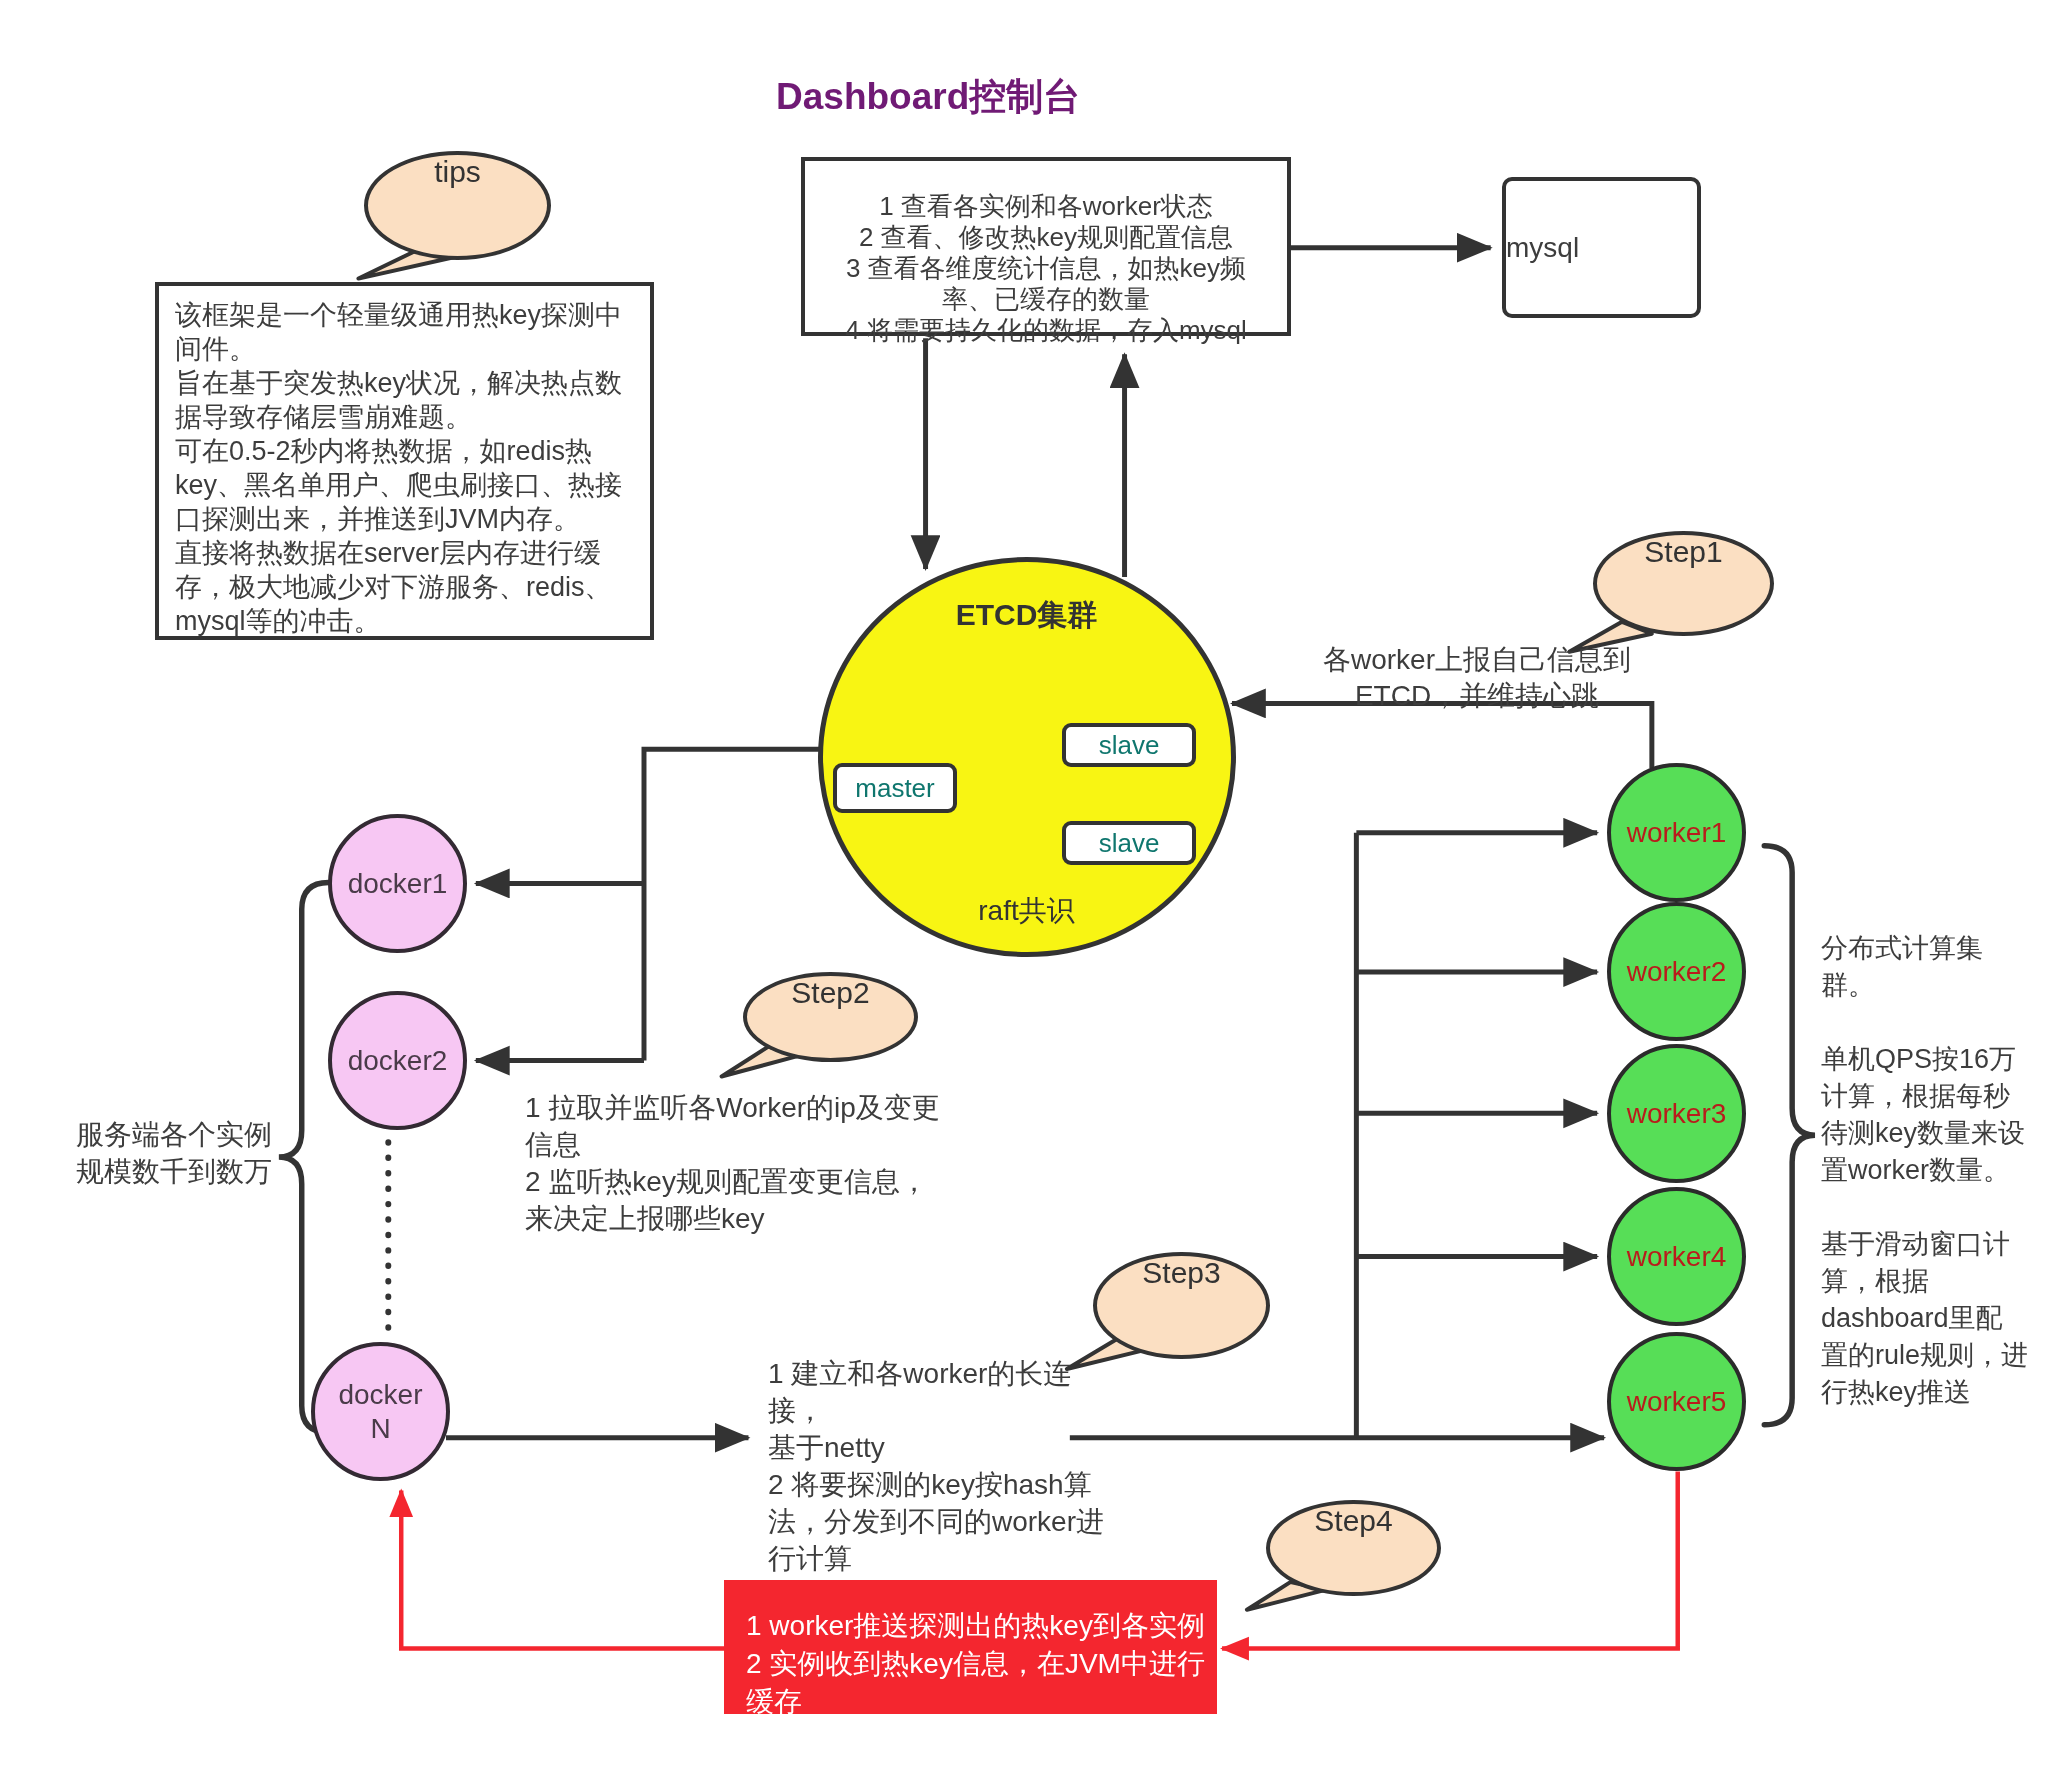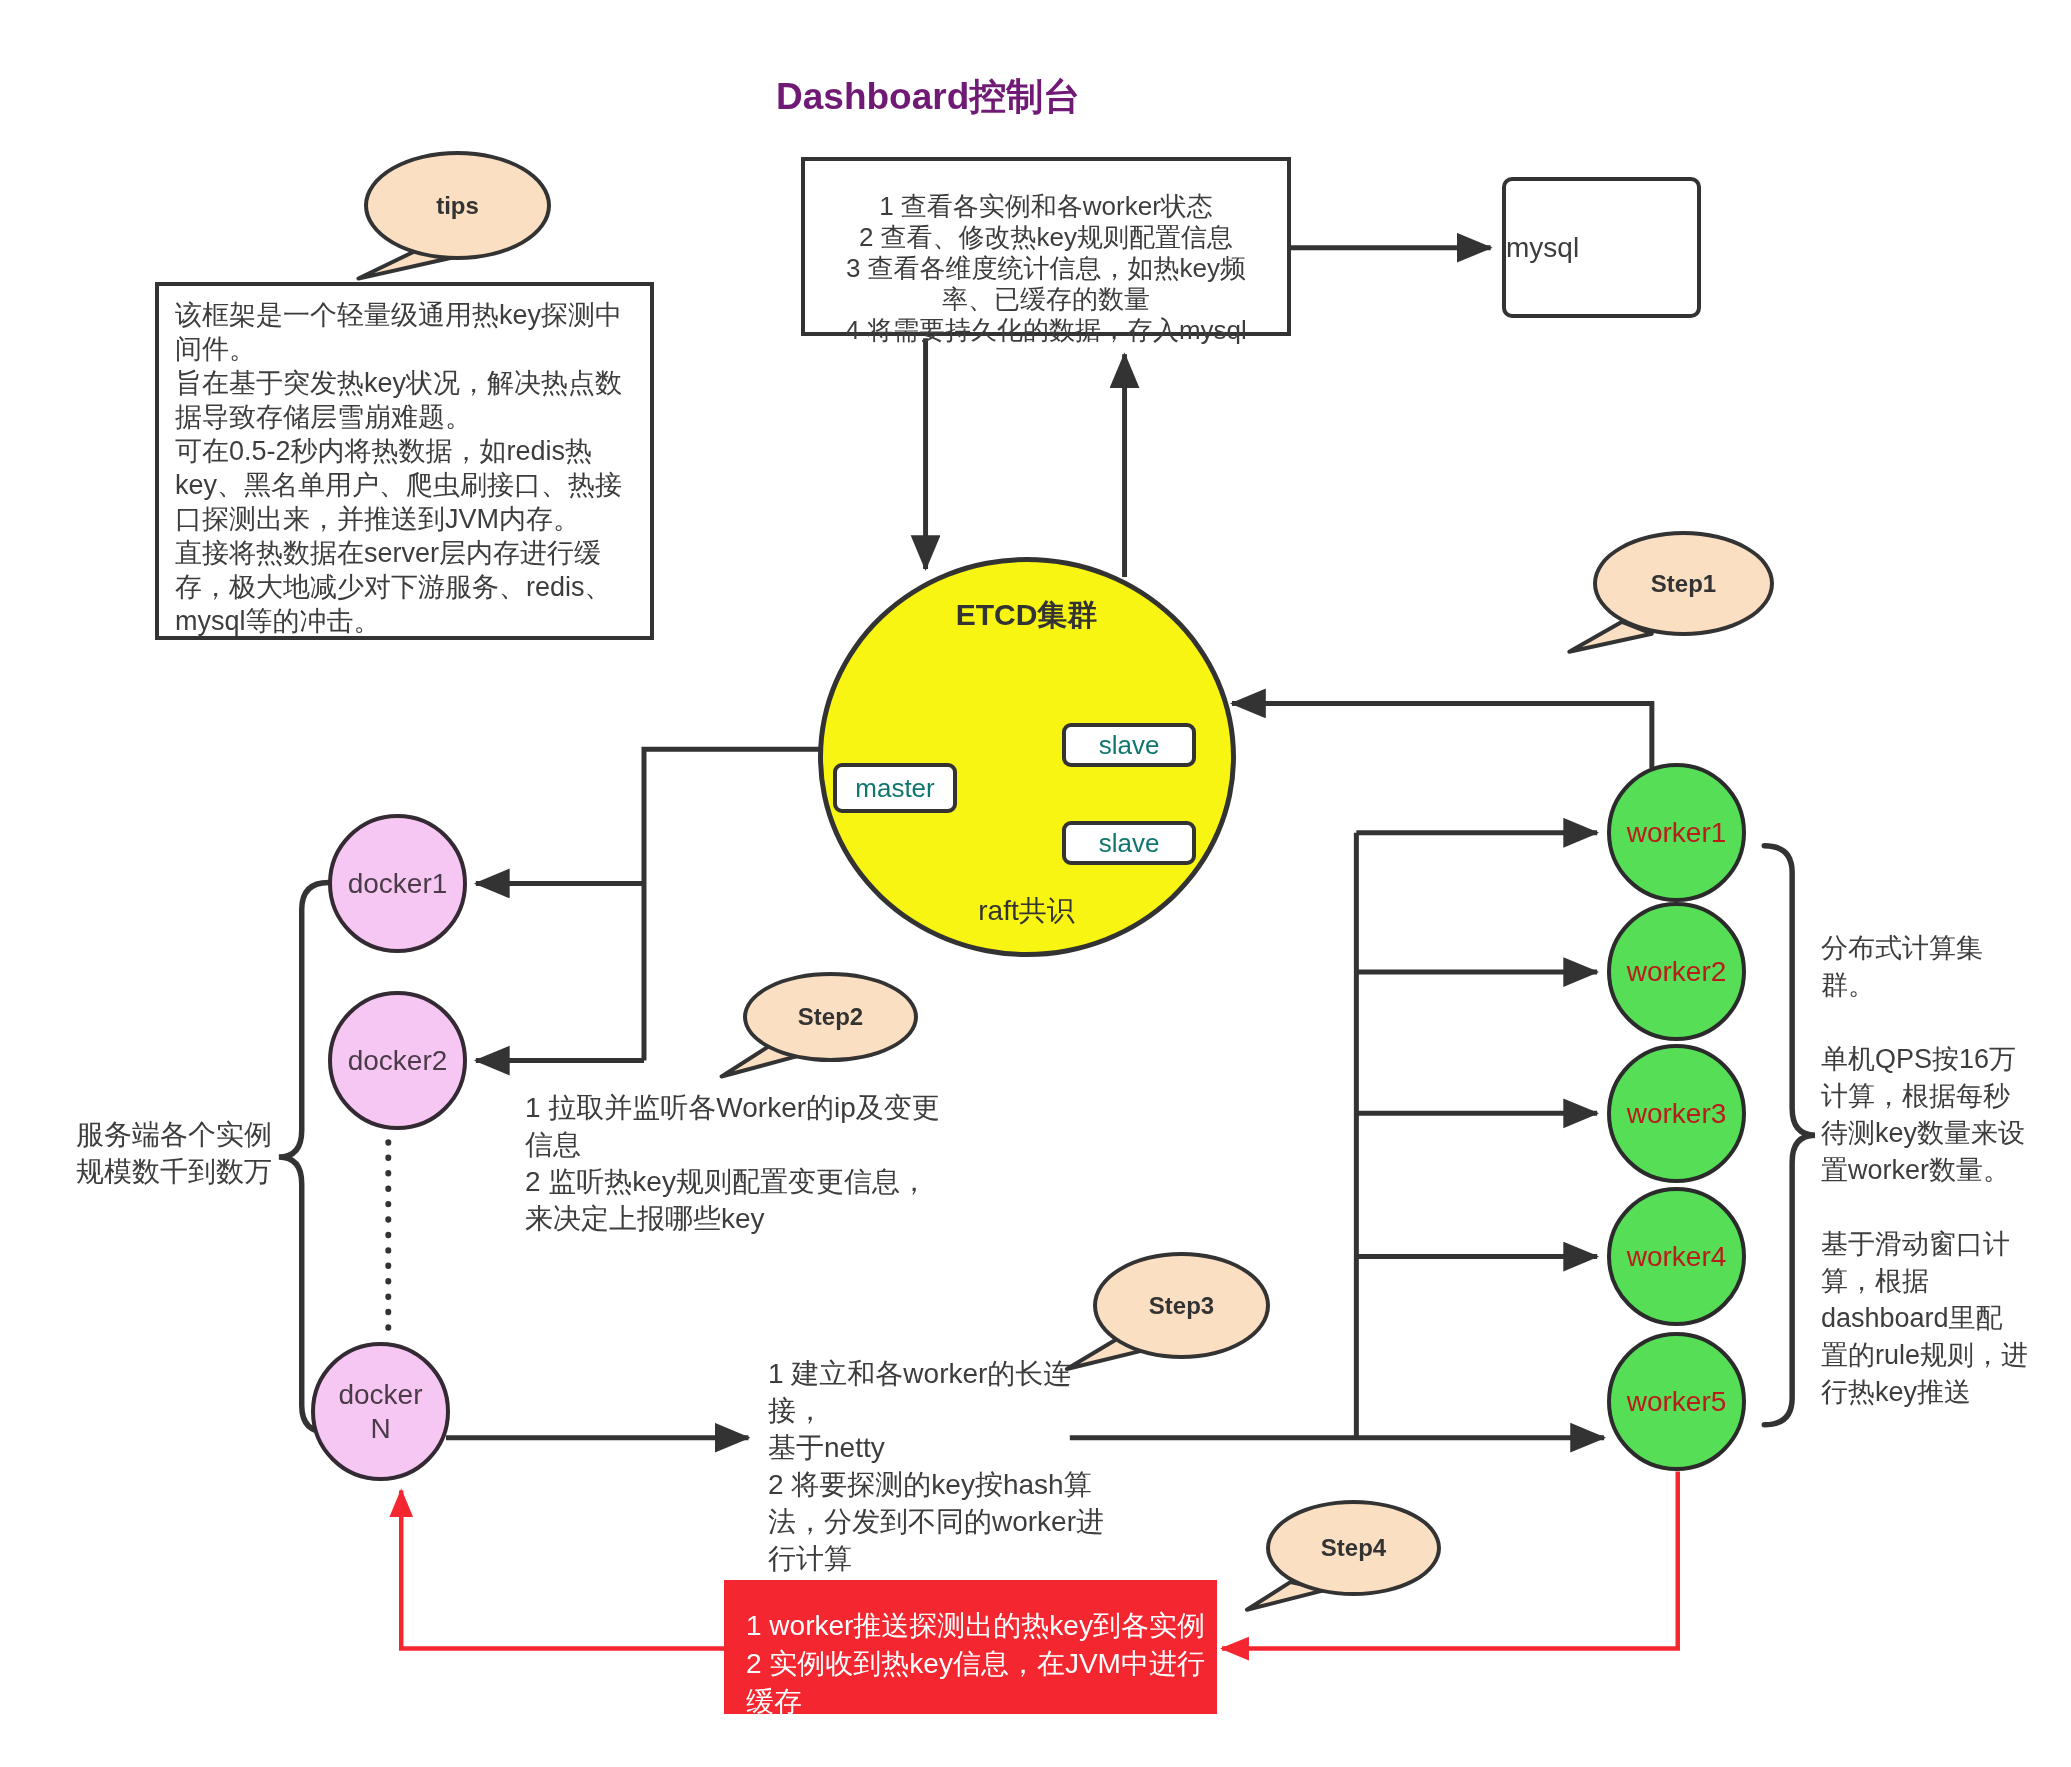--- a/index.html
+++ b/index.html
@@ -16,22 +16,22 @@
   .dots{stroke:var(--ink);stroke-width:6;stroke-dasharray:0.5 15;stroke-linecap:round;fill:none;}
   .brace{stroke:var(--ink);stroke-width:5.5;fill:none;stroke-linecap:round;}
   .tail{fill:var(--cream);stroke:var(--ink);stroke-width:4;stroke-linejoin:round;}
   #ah path{fill:var(--ink);} #ahr path{fill:var(--red);}
   .title{font-size:37px;font-weight:bold;color:#701a75;text-align:left;}
   .rectbox{border:4px solid var(--ink);background:#fff;}
   .round{border-radius:10px;}
   .prel{white-space:pre-line;}
   .center{text-align:center;}
   .bubble{border:4px solid var(--ink);background:var(--cream);border-radius:50%;
-          display:flex;align-items:center;justify-content:center;
-          font-weight:700;font-size:24px;color:#333;}
+          display:flex;justify-content:center;
+          font-weight:400;font-size:30px;color:#333;}
   .circle{border-radius:50%;display:flex;align-items:center;justify-content:center;
           text-align:center;white-space:pre-line;}
   .etcd{background:var(--yellow);border:5px solid var(--ink);}
   .worker{background:var(--green);border:4px solid #2b2b2b;font-size:28px;color:#b91c1c;}
   .docker{background:var(--pink);border:4px solid var(--pink-border);font-size:28px;color:#4a3b49;}
   .minibox{border:4px solid var(--ink);background:#fff;border-radius:9px;
            display:flex;align-items:center;justify-content:center;font-size:26px;color:#0f766e;}
   .note{font-size:28px;line-height:37px;color:var(--text);}
   .redbox{background:var(--red);color:#fff;font-size:28px;line-height:38px;padding:27px 0 0 22px;}
 </style>
@@ -134,20 +134,22 @@
   <div class="abs bubble" style="left:743px;top:972px;width:175px;height:90px;">
     <span>Step2</span>
   </div>
   <div class="abs bubble" style="left:1093px;top:1252px;width:177px;height:107px;">
     <span>Step3</span>
   </div>
   <div class="abs bubble" style="left:1266px;top:1500px;width:175px;height:96px;">
     <span>Step4</span>
   </div>
 
+  <div class="abs note prel center" style="left:1303px;top:642px;width:348px;line-height:36px;">各worker上报自己信息到
+ETCD，并维持心跳</div>
   <div class="abs note prel" style="left:525px;top:1089px;width:438px;">1  拉取并监听各Worker的ip及变更
 信息
 2 监听热key规则配置变更信息，
 来决定上报哪些key</div>
   <div class="abs note prel" style="left:768px;top:1355px;width:338px;">1 建立和各worker的长连接，
 基于netty
 2 将要探测的key按hash算
 法，分发到不同的worker进
 行计算</div>
 

